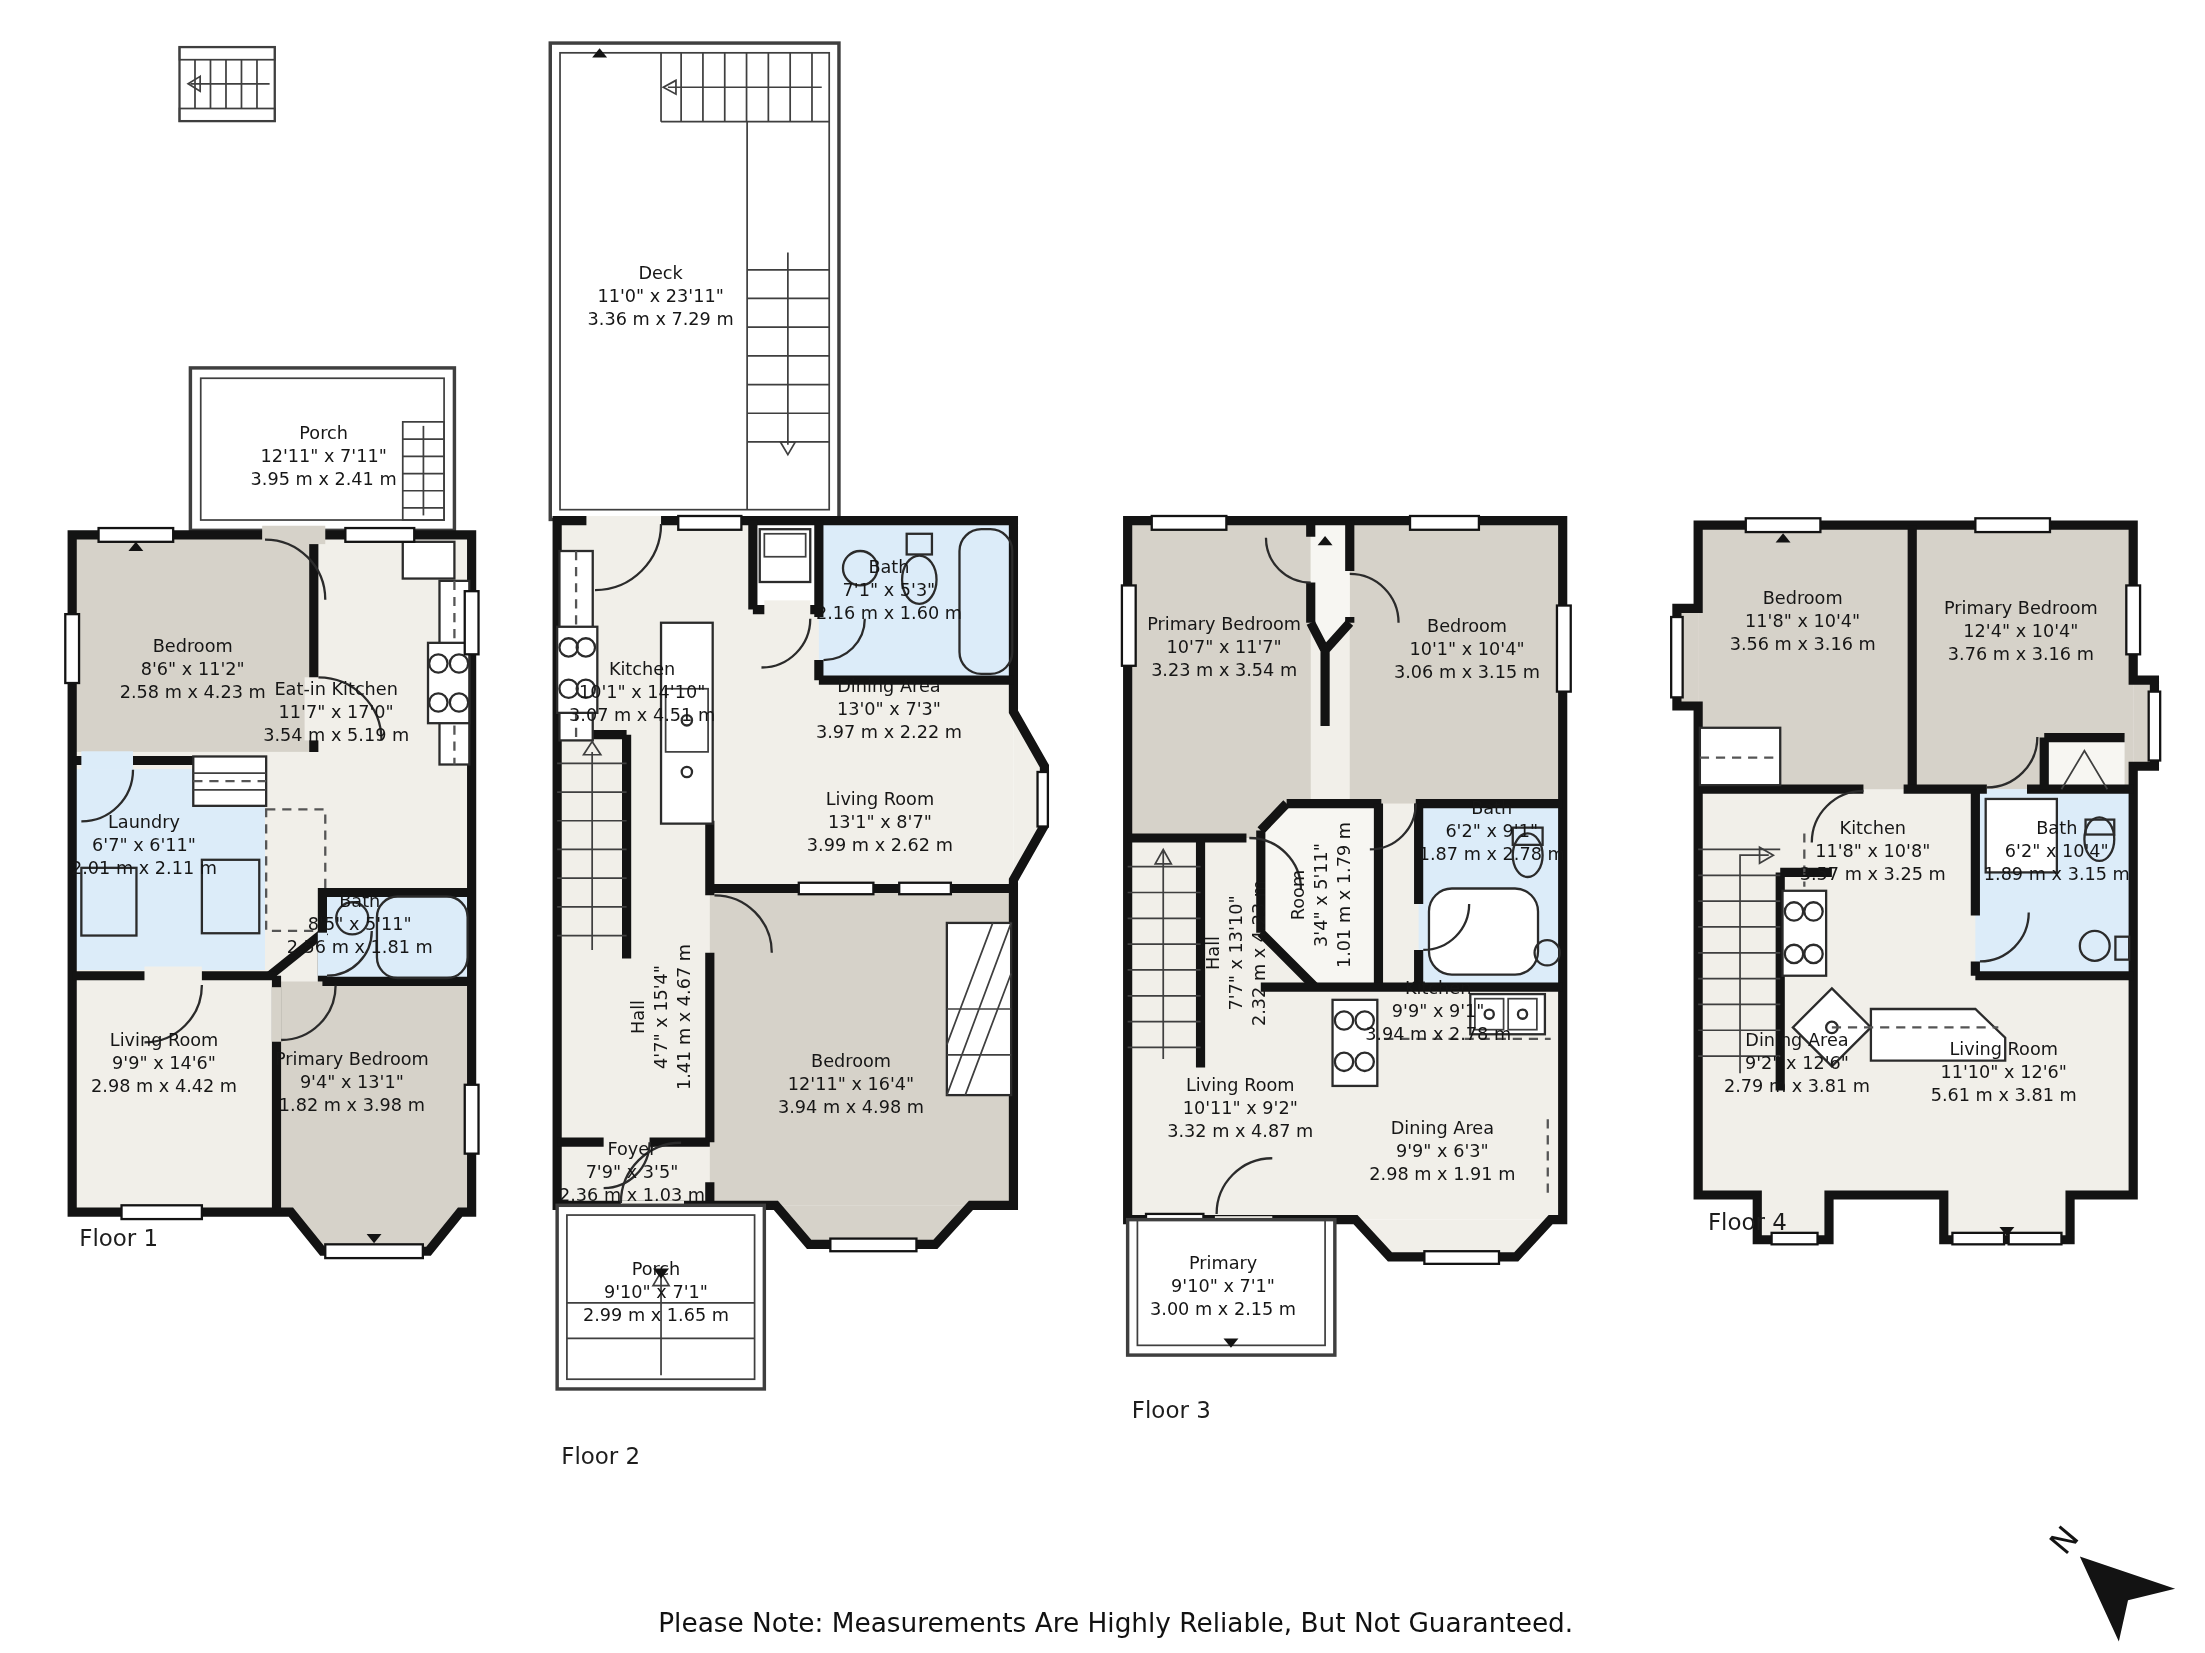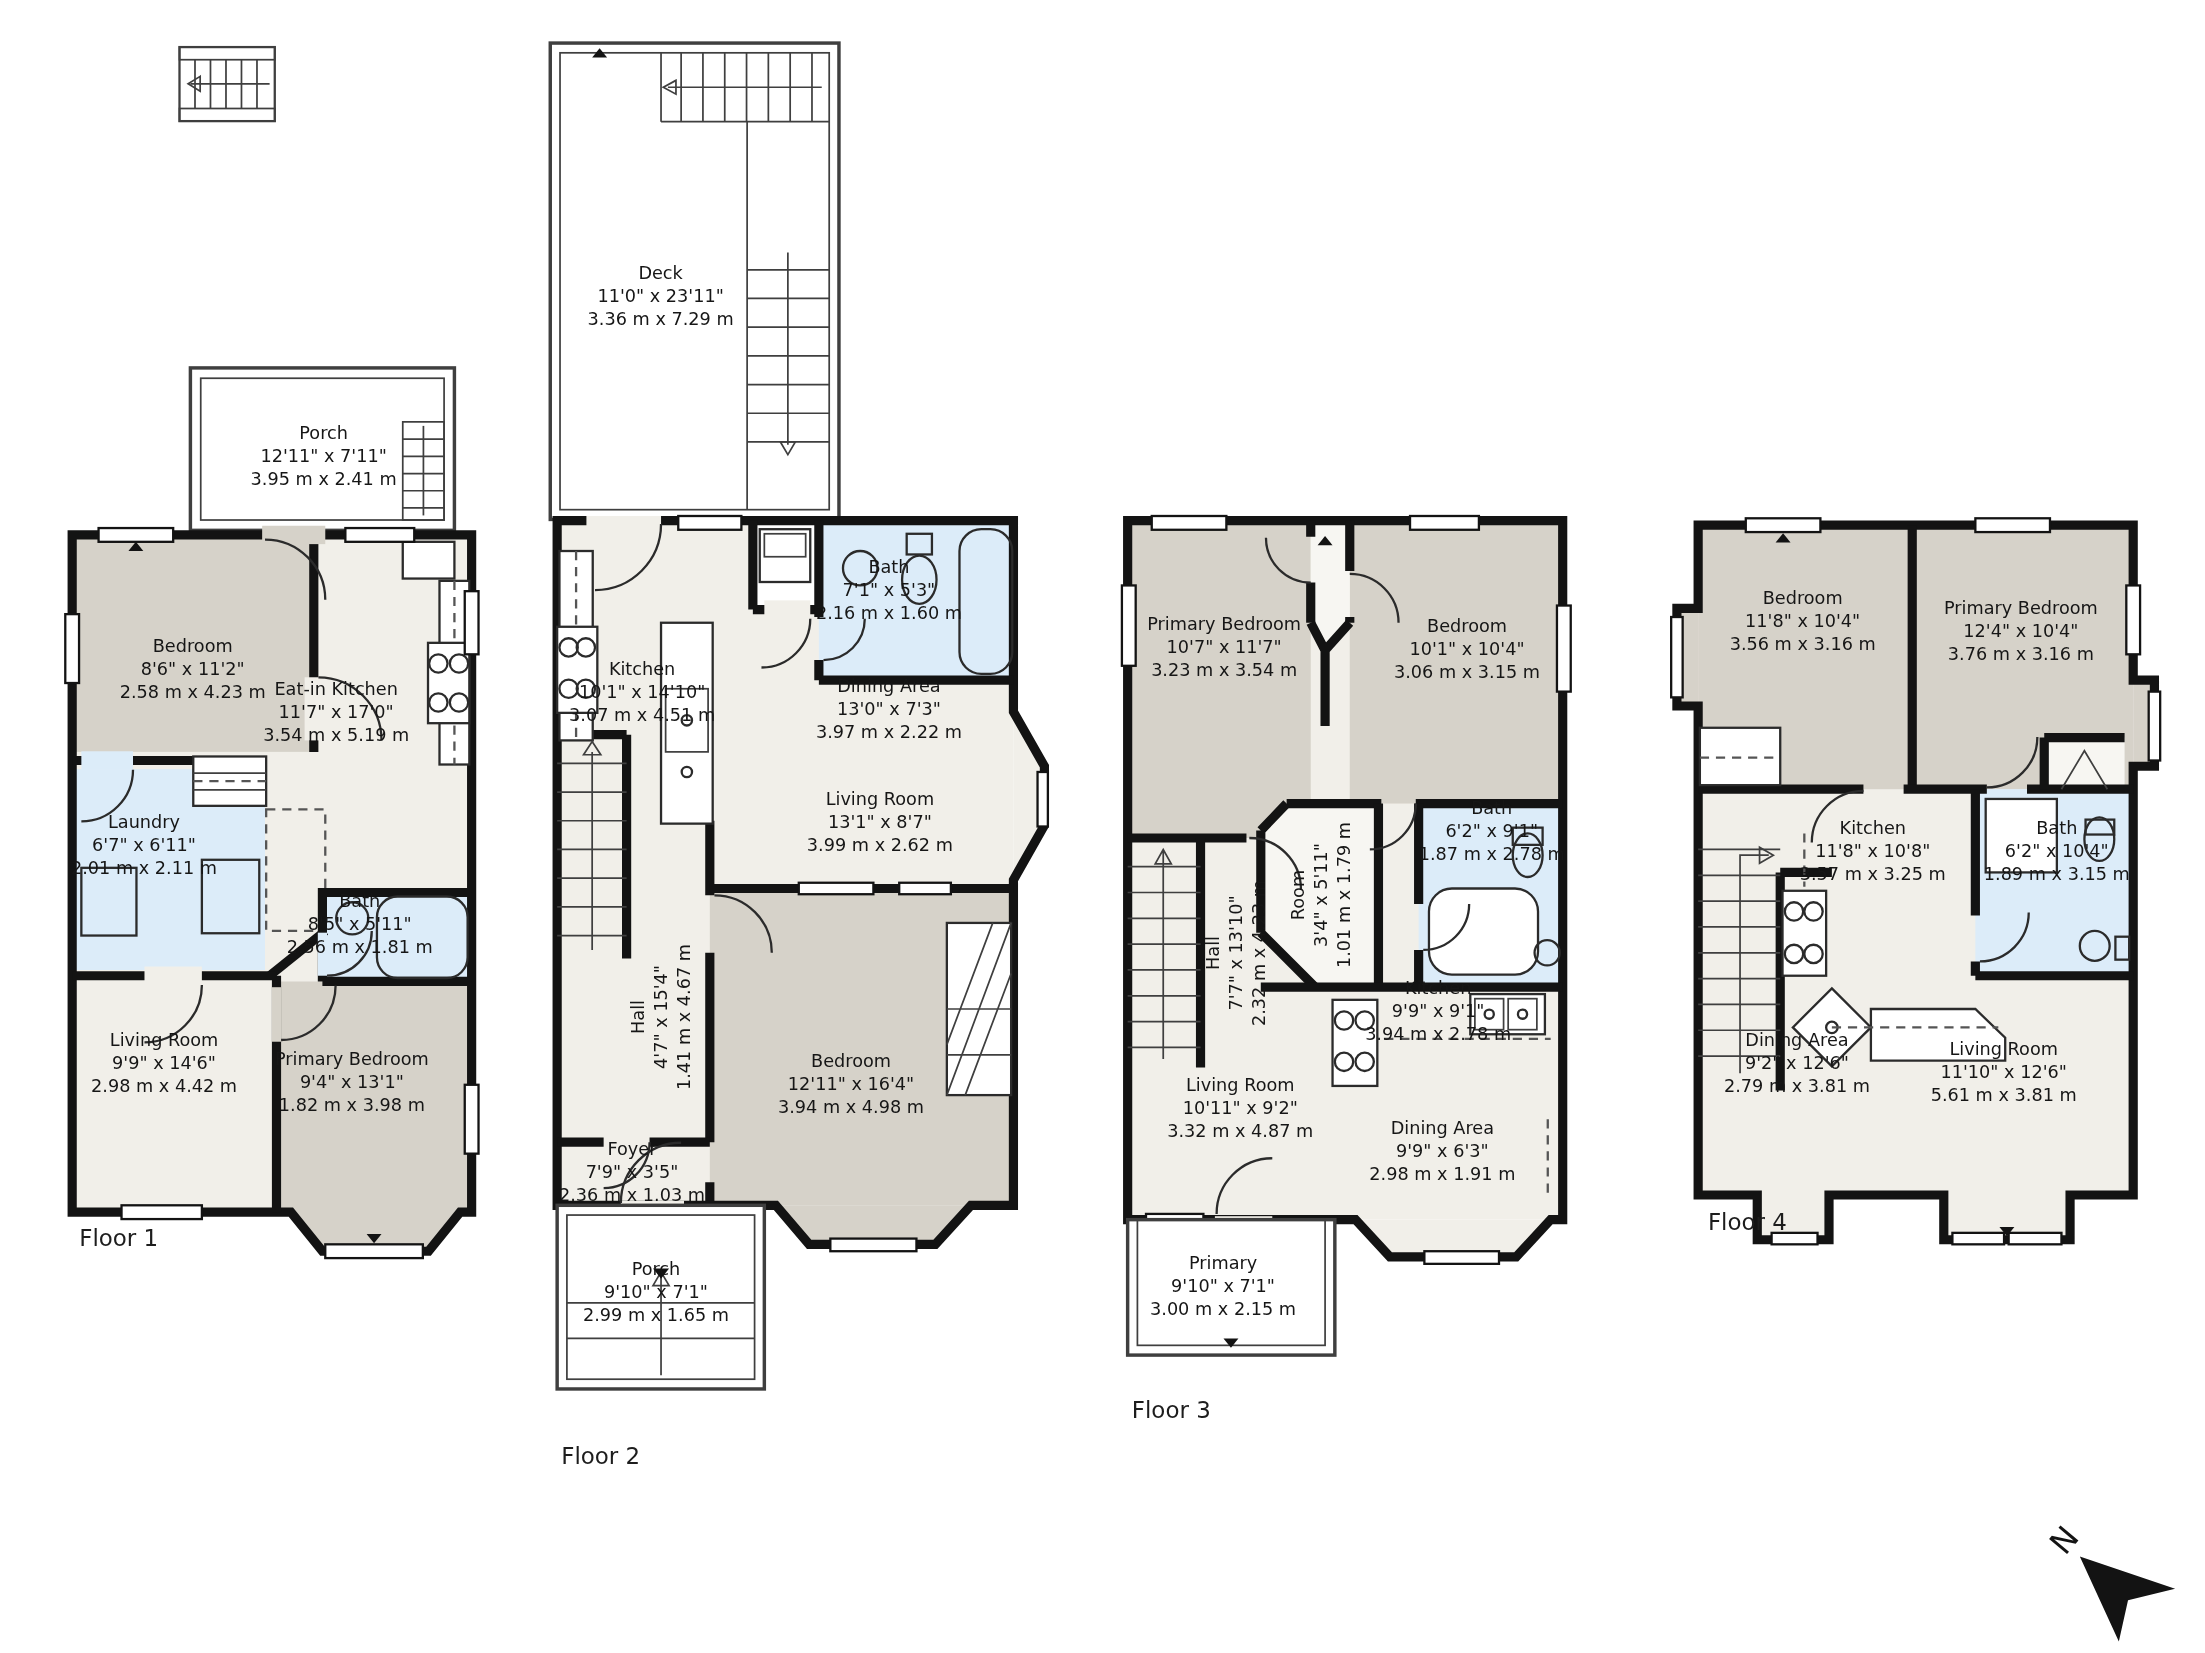--- a/index.html
+++ b/index.html
@@ -479,16 +479,17 @@
     <div>Living Room</div>
     <div>11'10" x 12'6"</div>
     <div>5.61 m x 3.81 m</div>
   </div>
 
   <div class="floor-caption" style="left:3.57%;top:74.90%">Floor 1</div>
   <div class="floor-caption" style="left:25.44%;top:88.10%">Floor 2</div>
   <div class="floor-caption" style="left:51.33%;top:85.30%">Floor 3</div>
   <div class="floor-caption" style="left:77.47%;top:73.90%">Floor 4</div>
 
+  <div class="note">Please Note: Measurements Are Highly Reliable, But Not Guaranteed.</div>
 </div>
 
 </div>
 
 
 </body></html>

